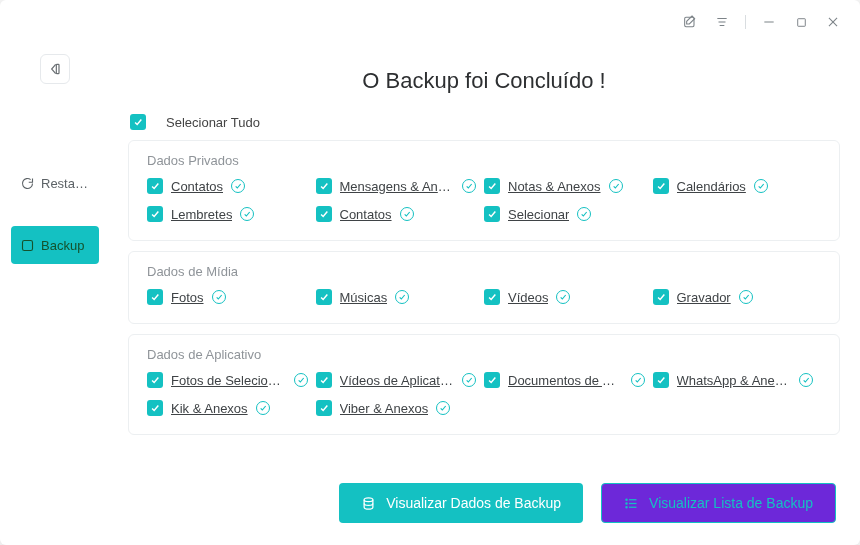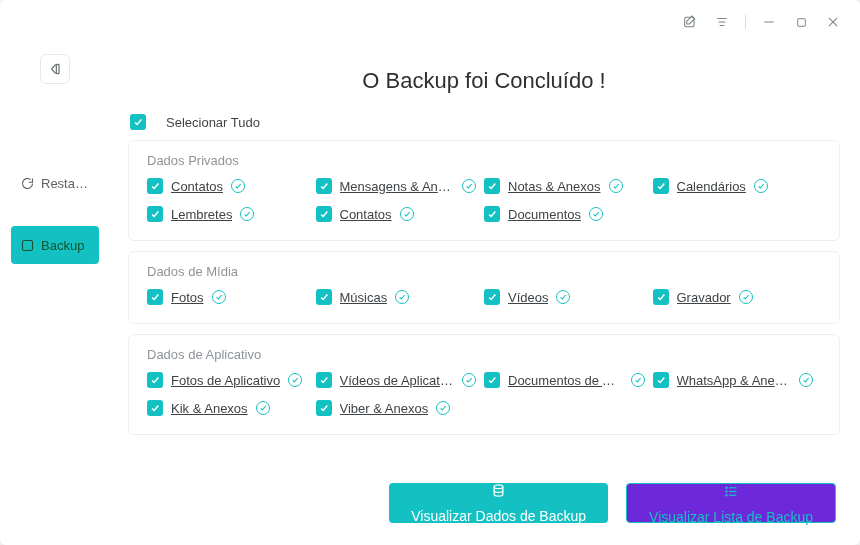--- a/index.html
+++ b/index.html
@@ -180,21 +180,20 @@
   .btn {
     height:40px;
     padding:0 22px;
     border-radius:4px;
     display:flex;
     align-items:center;
     gap:10px;
     font-size:14px;
     cursor:pointer;
     white-space:nowrap;
-    flex-direction:column;
   }
   .btn.primary {
     background:var(--teal);
     color:#fff;
   }
   .btn.outline {
     border:1px solid var(--teal);
     color:var(--teal);
     background:#6d28d9;
   }
@@ -357,21 +356,21 @@
                   <polyline points="5 13 10 18 20 6"></polyline>
                 </svg>
               </span>
             </div>
             <div class="item">
               <span class="chk">
                 <svg width="10" height="10" viewBox="0 0 24 24" stroke="#fff" stroke-width="3.5" fill="none">
                   <polyline points="5 13 10 18 20 6"></polyline>
                 </svg>
               </span>
-              <span class="item-label">Documentos</span>
+              <span class="item-label">Selecionar</span>
               <span class="done">
                 <svg width="8" height="8" viewBox="0 0 24 24" stroke="#14c1c2" stroke-width="3.5" fill="none">
                   <polyline points="5 13 10 18 20 6"></polyline>
                 </svg>
               </span>
             </div>
           </div>
         </div>
         <div class="group">
           <div class="group-title">Dados de Mídia</div>
@@ -432,21 +431,21 @@
         </div>
         <div class="group">
           <div class="group-title">Dados de Aplicativo</div>
           <div class="row">
             <div class="item">
               <span class="chk">
                 <svg width="10" height="10" viewBox="0 0 24 24" stroke="#fff" stroke-width="3.5" fill="none">
                   <polyline points="5 13 10 18 20 6"></polyline>
                 </svg>
               </span>
-              <span class="item-label">Fotos de Aplicativo</span>
+              <span class="item-label">Fotos de Selecionar</span>
               <span class="done">
                 <svg width="8" height="8" viewBox="0 0 24 24" stroke="#14c1c2" stroke-width="3.5" fill="none">
                   <polyline points="5 13 10 18 20 6"></polyline>
                 </svg>
               </span>
             </div>
             <div class="item">
               <span class="chk">
                 <svg width="10" height="10" viewBox="0 0 24 24" stroke="#fff" stroke-width="3.5" fill="none">
                   <polyline points="5 13 10 18 20 6"></polyline>

